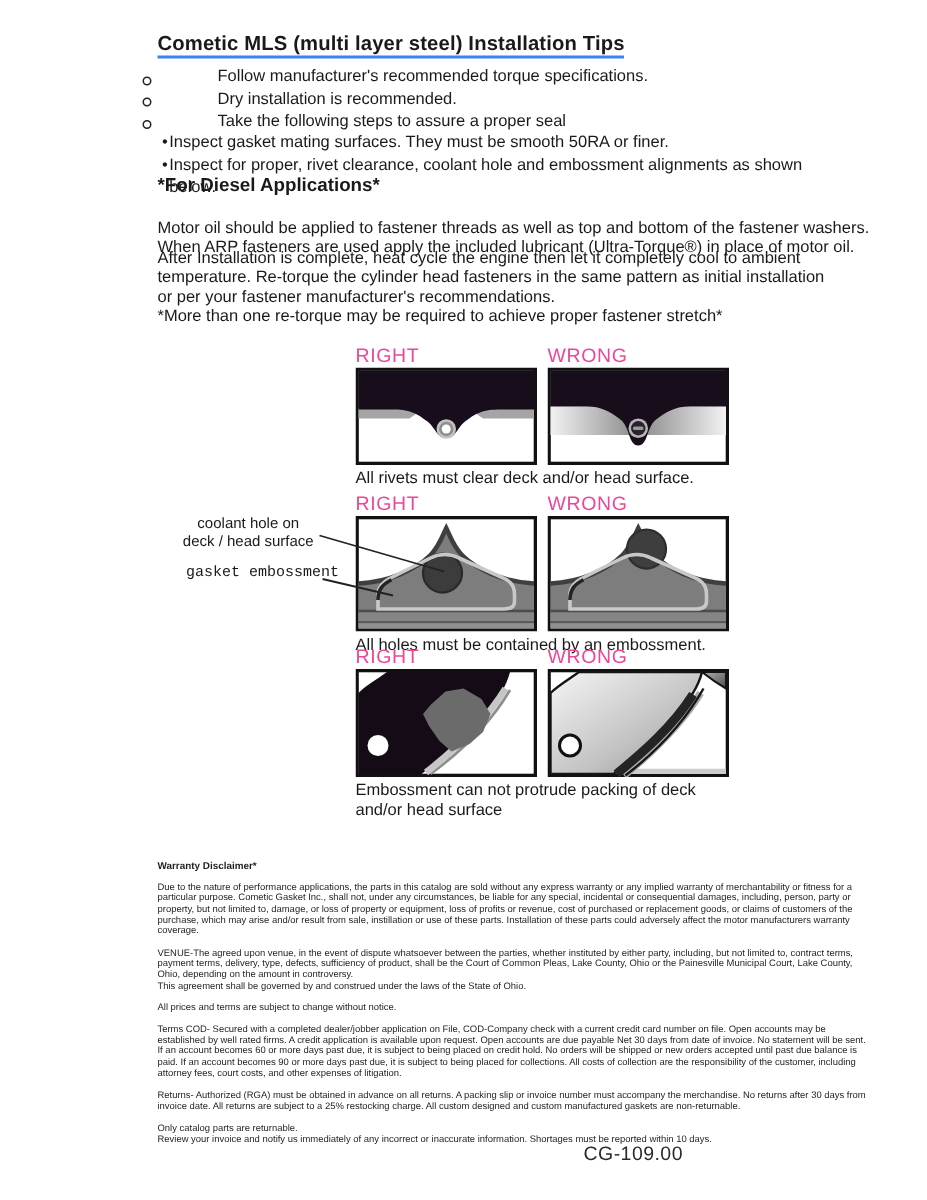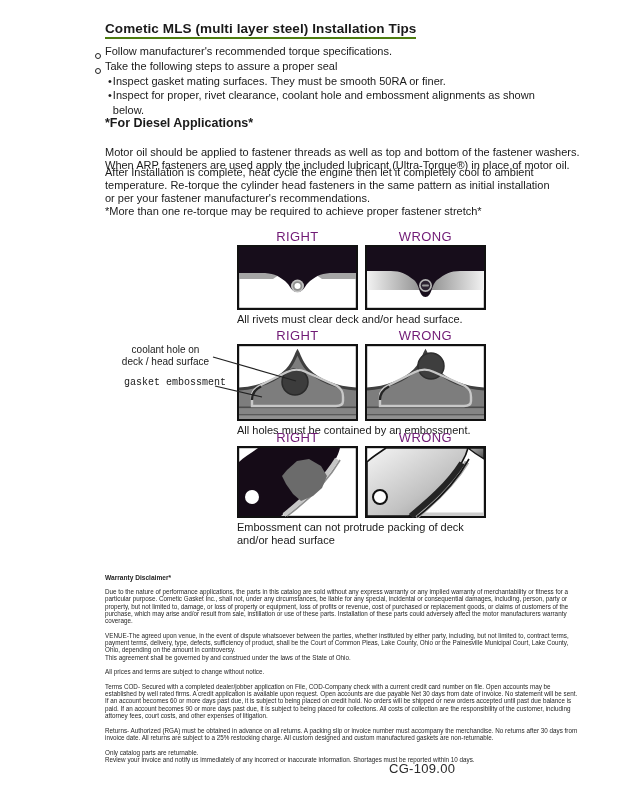--- a/index.html
+++ b/index.html
@@ -2,40 +2,40 @@
 <html><head>
 <meta charset="utf-8">
 <style>
   html,body { margin:0; padding:0; background:#ffffff; }
   .page {
     position:relative; width:618px; height:800px; background:#ffffff;
     font-family:"Liberation Sans", sans-serif; color:#1a1a1a; overflow:hidden;
   }
   .title {
     position:absolute; left:105px; top:21px; font-size:13.5px; font-weight:bold;
-    border-bottom:2px solid #4d7c0f; padding-bottom:1px; letter-spacing:0.1px;
+    border-bottom:2px solid #3b82f6; padding-bottom:1px; letter-spacing:0.1px;
   }
   .bullets { position:absolute; left:95px; top:44px; width:470px; font-size:11px; line-height:14.8px; }
-  .bullet { display:flex; align-items:flex-end; }
+  .bullet { display:flex; align-items:center;gap:40px; }
   .bullet .ring {
     flex:0 0 auto; width:4px; height:4px; border:1px solid #222; border-radius:50%;
     margin:4.5px 4px 0 0; background:#fff;
   }
   .subbullet { display:flex; align-items:flex-start; padding-left:13px; }
   .subbullet .dot { flex:0 0 auto; margin-right:1px; font-size:11px; }
   .diesel-h { position:absolute; left:105px; top:116px; font-size:12.5px; font-weight:bold; }
   .bodypara { position:absolute; left:105px; font-size:11px; line-height:13px; white-space:pre-line; }
   .p1 { top:134px;margin-top:12px; }
   .p2 { top:166px; }
   .note { position:absolute; left:105px; top:205px; font-size:11px;text-align:center; }
 
   .dgrow { position:absolute; left:237px; width:249px; }
   .row1 { top:229px; } .row2 { top:328px; } .row3 { top:430px; }
   .hdr { display:flex; gap:7px; }
-  .hdr span { width:121px; text-align:center; font-size:13px; letter-spacing:0.4px; color:#701a75; }
+  .hdr span { width:121px; text-align:left; font-size:13px; letter-spacing:0.4px; color:#ec4899; }
   .panels { display:flex; gap:7px; margin-top:1px; }
   .panels svg { display:block; }
   .cap { font-size:11px; line-height:13px; margin-top:3px; white-space:pre-line; }
 
   .lab-coolant {
     position:absolute; left:116px; top:344px; width:99px; font-size:10px; line-height:11.5px;
     text-align:center; white-space:pre-line;
   }
   .lab-embossment { position:absolute; left:124px; top:377px; width:103px; font-size:10px; text-align:left;font-family:Liberation Mono, monospace; }
   .leader-svg { position:absolute; left:110px; top:340px; width:260px; height:70px; pointer-events:none; }
@@ -50,20 +50,24 @@
 <body>
 
 <div class="page">
 
   <div class="title">Cometic MLS (multi layer steel) Installation Tips</div>
 
   <div class="bullets">
     <div class="bullet">
       <span class="ring"></span>
       <span>Follow manufacturer's recommended torque specifications.</span>
+    </div>
+    <div class="bullet">
+      <span class="ring"></span>
+      <span>Dry installation is recommended.</span>
     </div>
     <div class="bullet">
       <span class="ring"></span>
       <span>Take the following steps to assure a proper seal</span>
     </div>
     <div class="subbullet">
       <span class="dot">•</span>
       <span>Inspect gasket mating surfaces.  They must be smooth 50RA or finer.</span>
     </div>
     <div class="subbullet">

